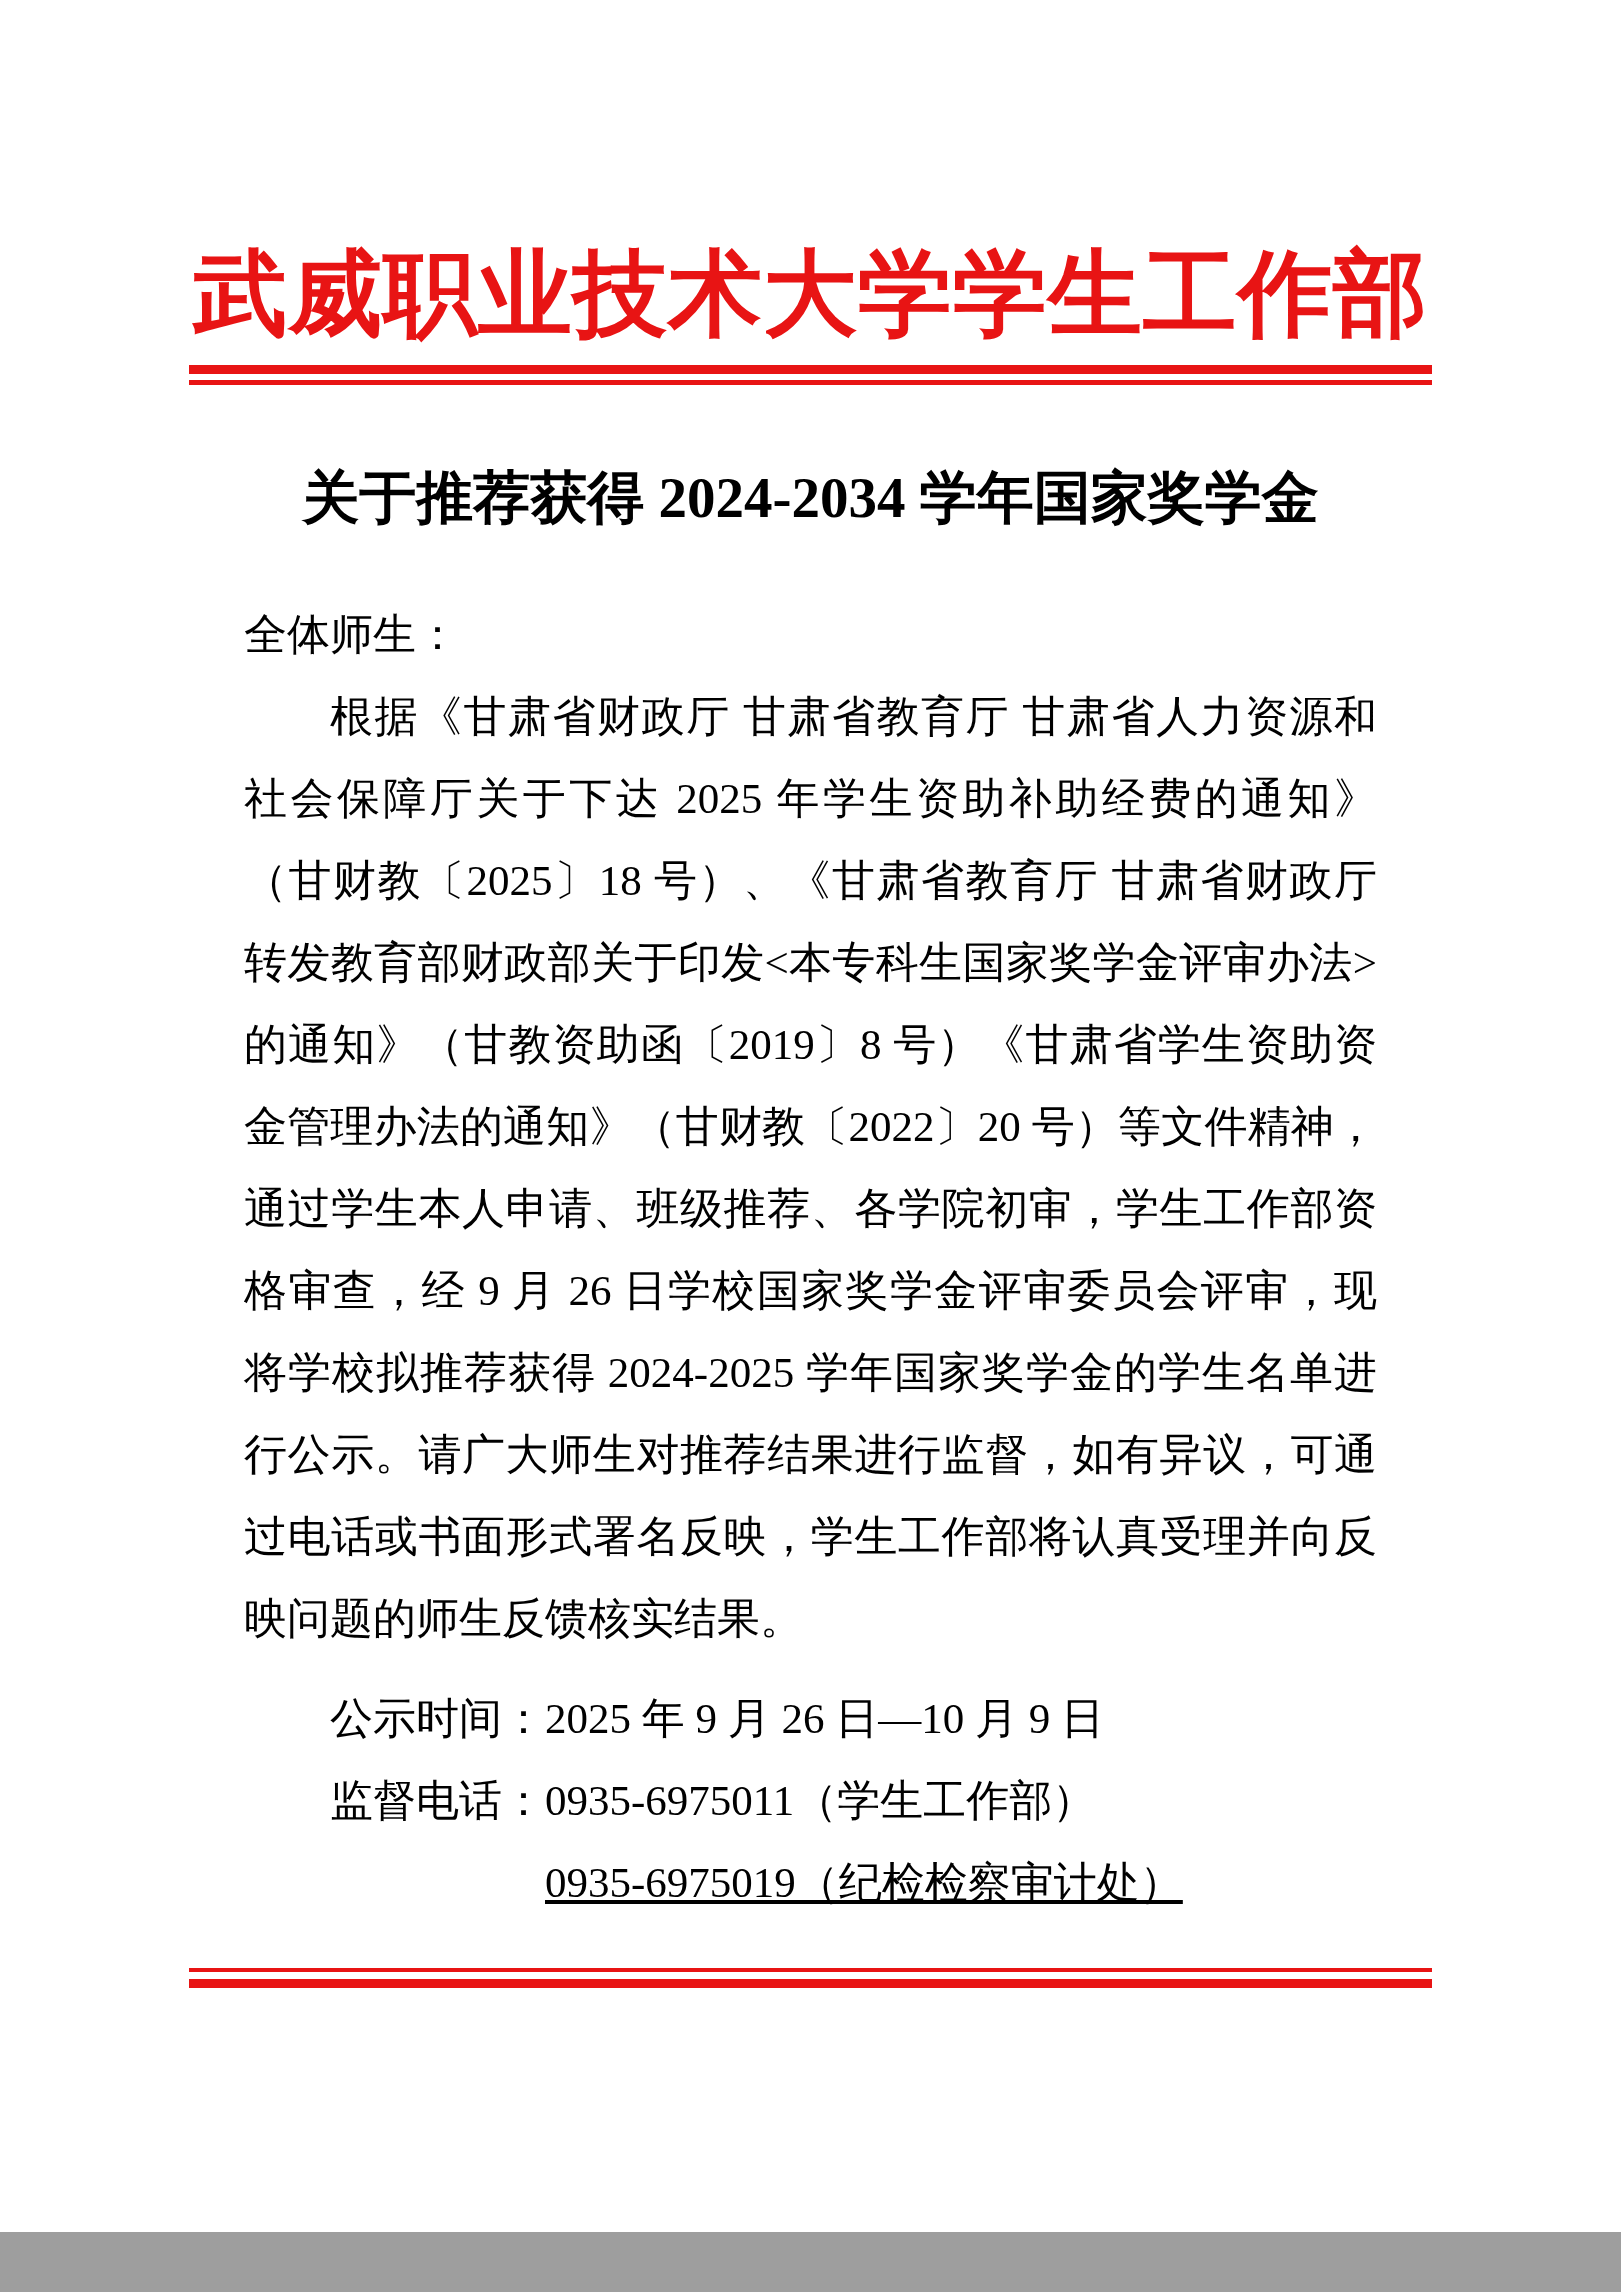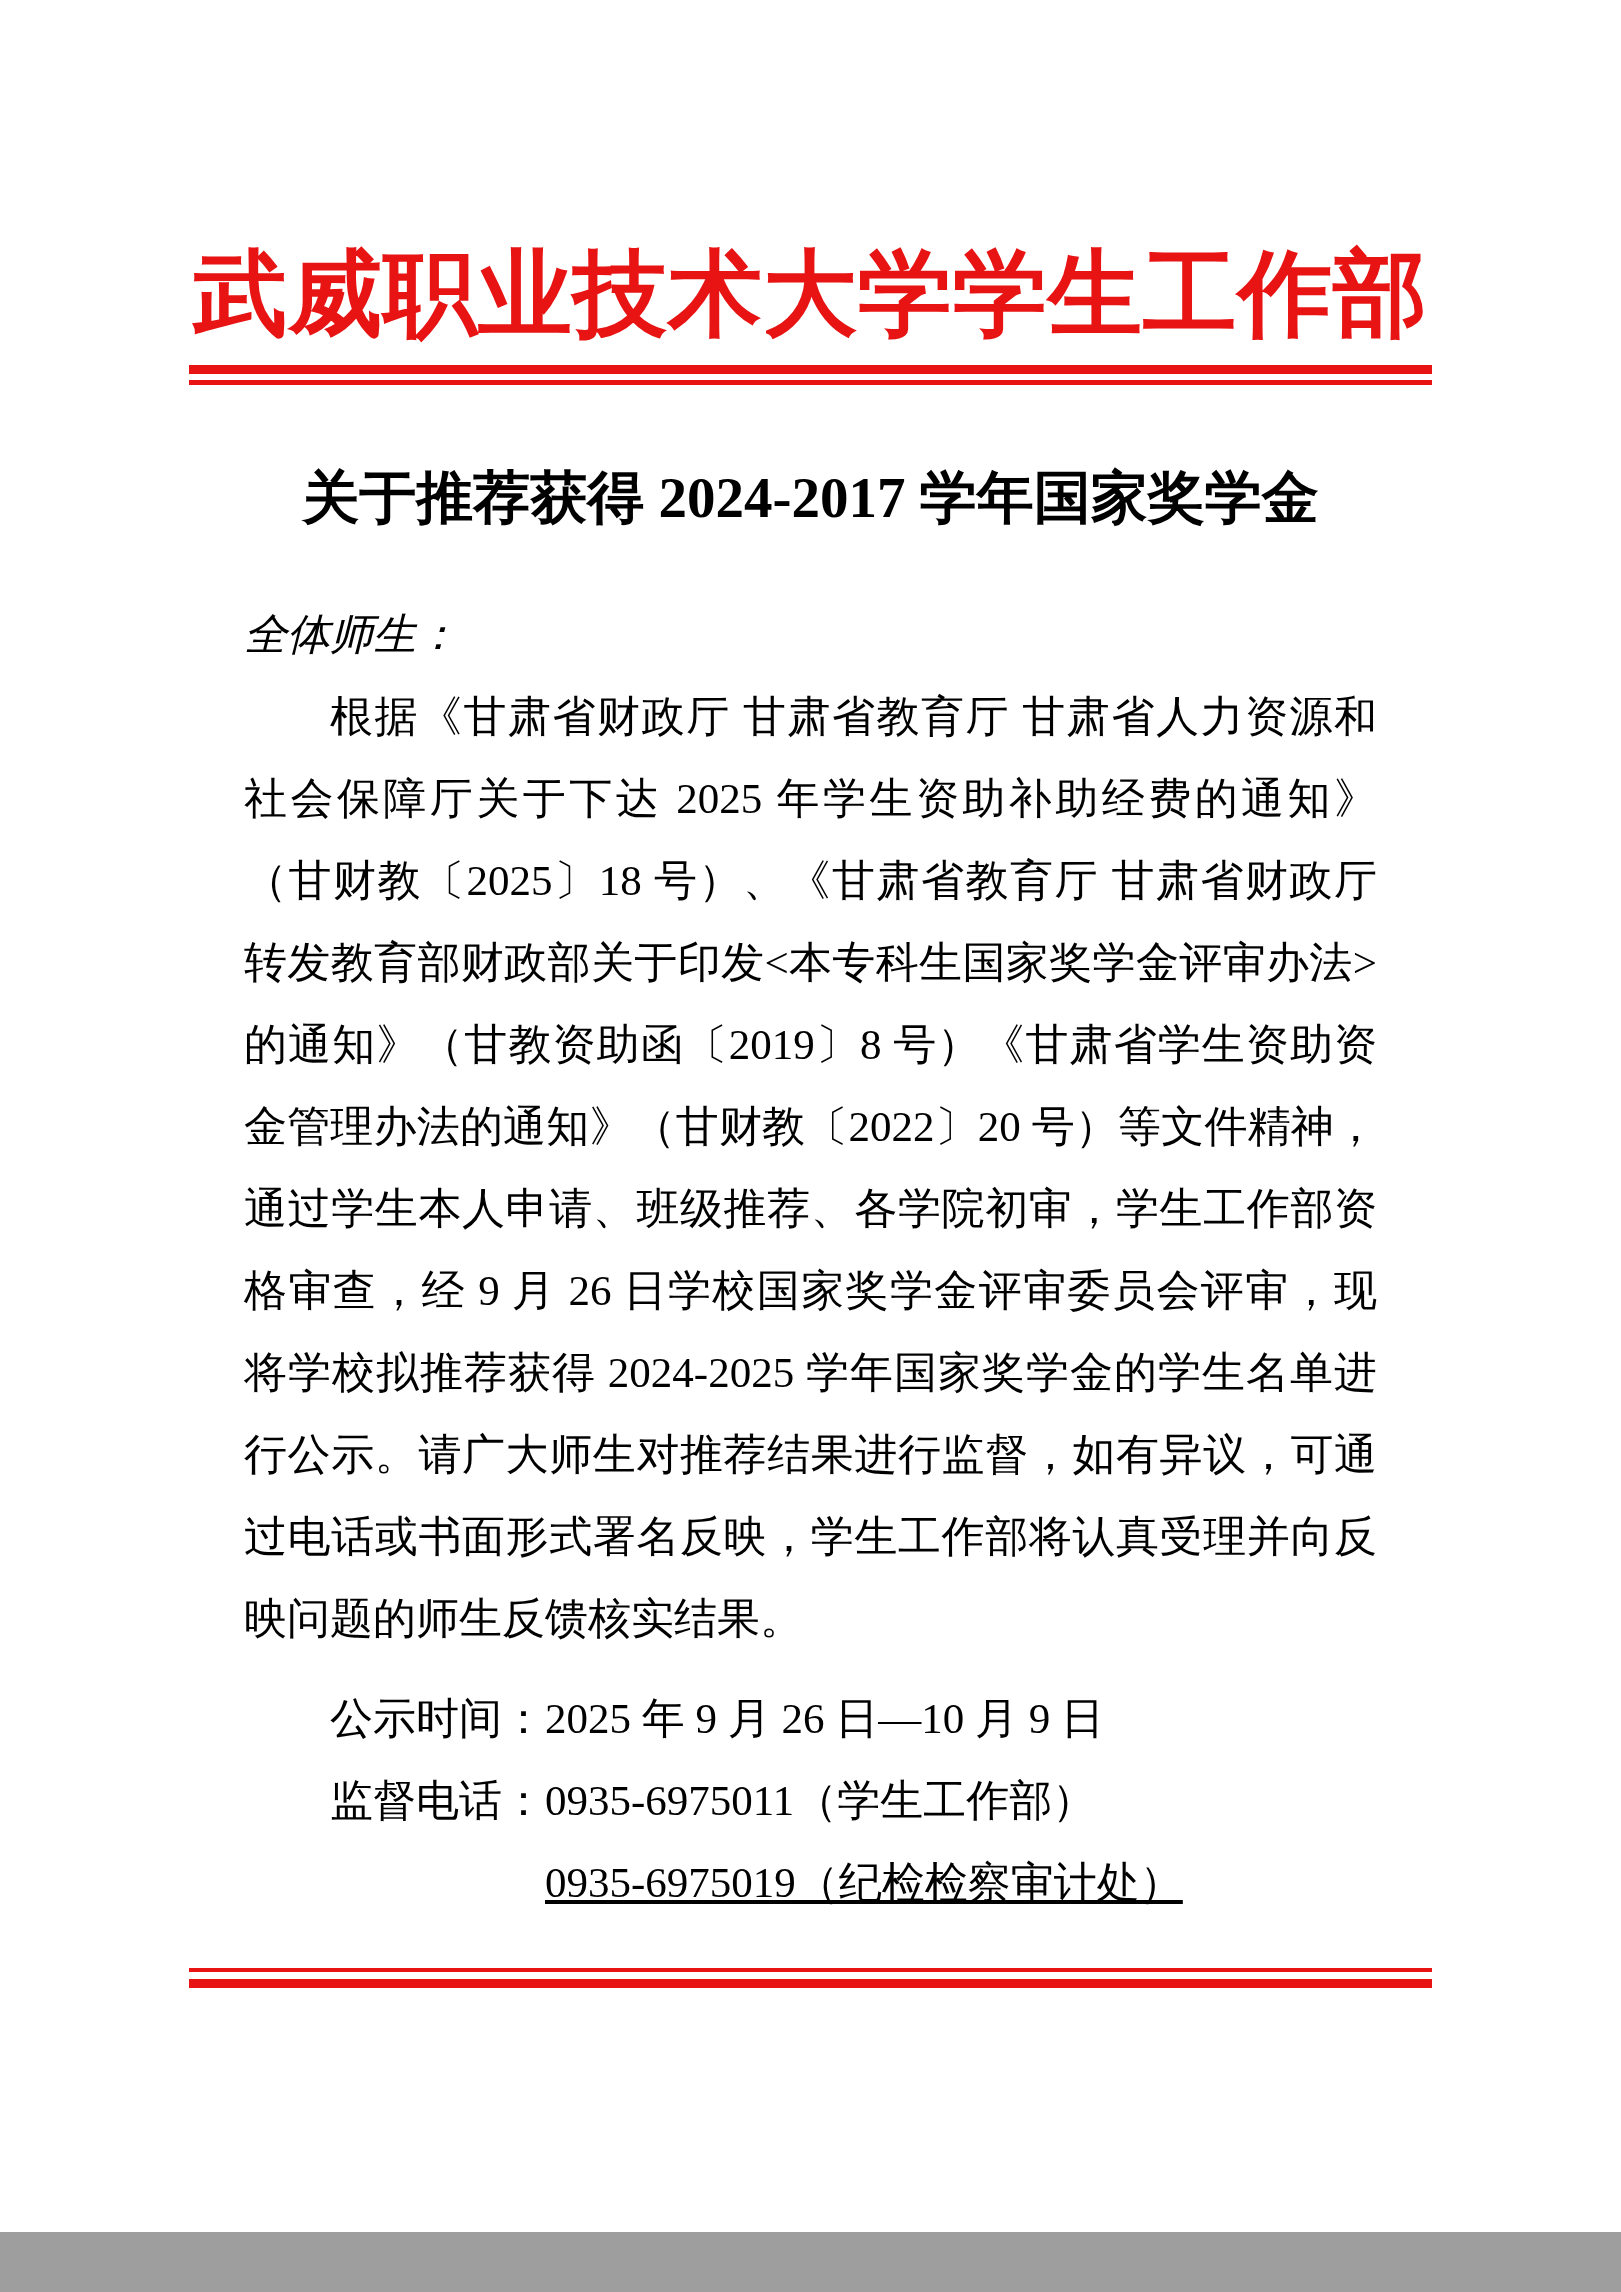--- a/index.html
+++ b/index.html
@@ -50,21 +50,21 @@
   }
   
   .body-block {
     width: 1133px;
     margin: 49px auto 0 auto;
     font-size: 43px;
     line-height: 82px;
     text-align: justify;
     text-justify: inter-ideograph;
   }
-  .salutation { text-indent: 0; font-style: italic; }
+  .salutation { text-indent: 0; }
   .paragraph  { text-indent: 2em; }
   .contact-block {
     width: 1133px;
     margin: 17.6px auto 0 auto;
     font-size: 43px;
     line-height: 82px;
   }
   .contact-line.indent-2 { text-indent: 2em; }
   .contact-line.indent-7 { text-indent: 7em; text-decoration: underline; }
   
@@ -81,21 +81,21 @@
 <div class="page">
 
   <div class="letterhead-name">武威职业技术大学学生工作部</div>
 
   <div class="head-rules">
     <div class="rule thick10"></div>
     <div class="rule thin5"></div>
   </div>
 
   <div class="doc-title">
-    <div>关于推荐获得 2024-2017 学年国家奖学金</div>
+    <div>关于推荐获得 2024-2034 学年国家奖学金</div>
   </div>
 
   <div class="body-block">
     <div class="salutation">全体师生：</div>
     <div class="paragraph">根据《甘肃省财政厅 甘肃省教育厅 甘肃省人力资源和社会保障厅关于下达 2025 年学生资助补助经费的通知》（甘财教〔2025〕18 号）、《甘肃省教育厅 甘肃省财政厅转发教育部财政部关于印发&lt;本专科生国家奖学金评审办法&gt;的通知》（甘教资助函〔2019〕8 号）《甘肃省学生资助资金管理办法的通知》（甘财教〔2022〕20 号）等文件精神，通过学生本人申请、班级推荐、各学院初审，学生工作部资格审查，经 9 月 26 日学校国家奖学金评审委员会评审，现将学校拟推荐获得 2024-2025 学年国家奖学金的学生名单进行公示。请广大师生对推荐结果进行监督，如有异议，可通过电话或书面形式署名反映，学生工作部将认真受理并向反映问题的师生反馈核实结果。</div>
   </div>
 
   <div class="contact-block">
     <div class="contact-line indent-2">公示时间：2025 年 9 月 26 日—10 月 9 日</div>
     <div class="contact-line indent-2">监督电话：0935-6975011（学生工作部）</div>

